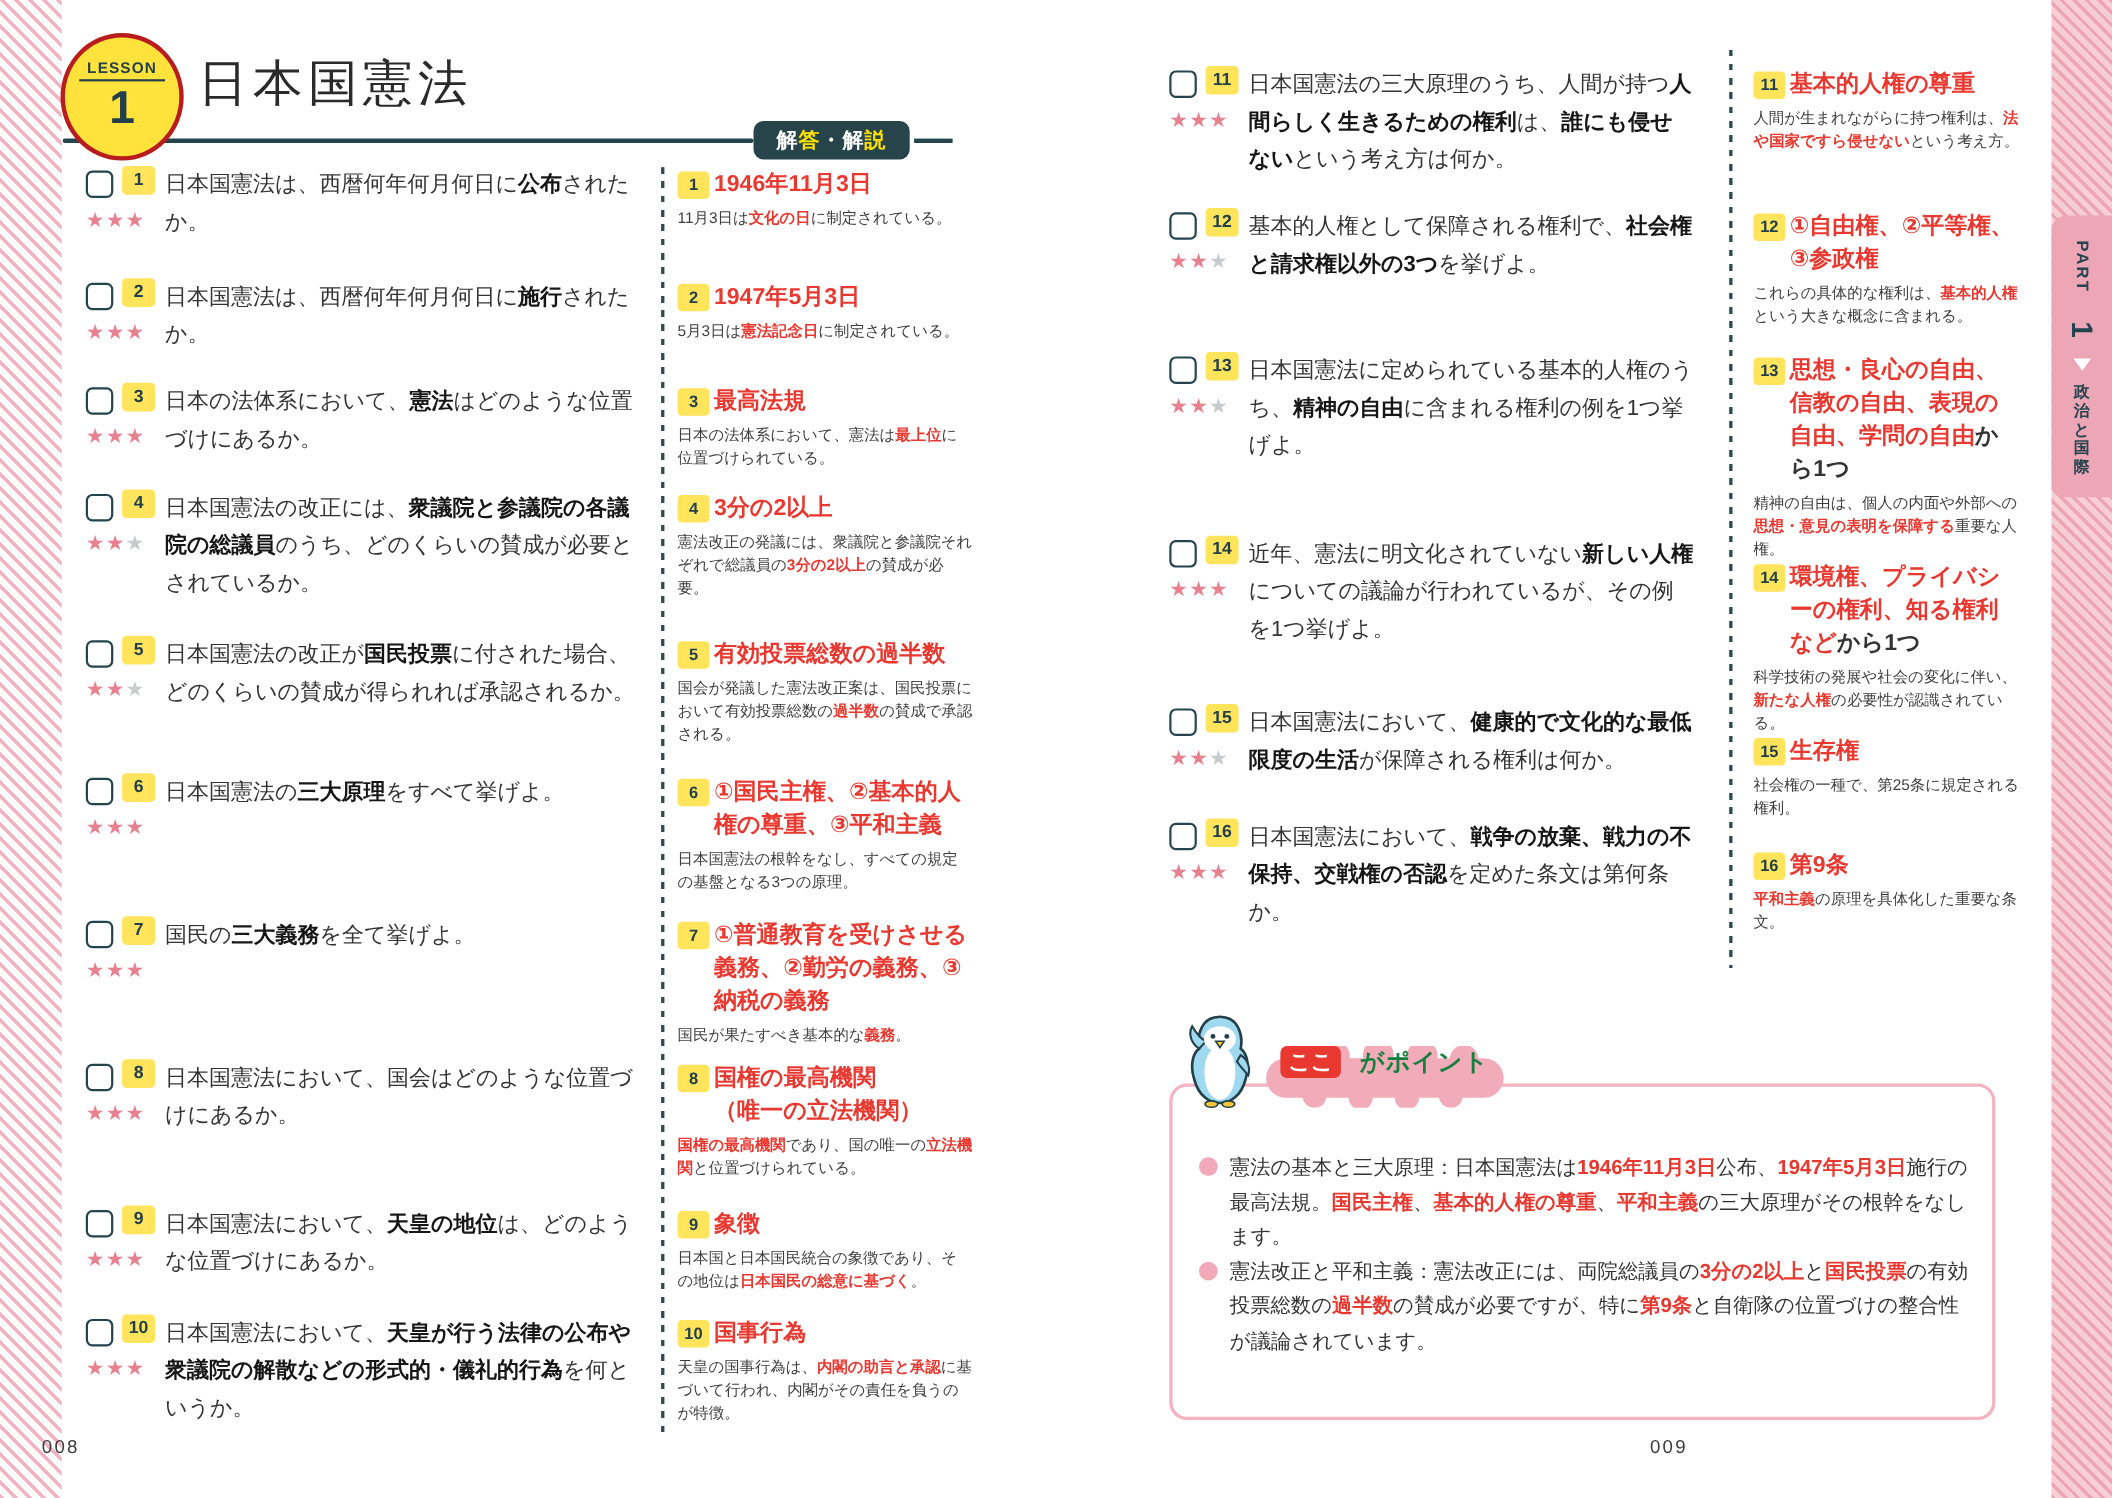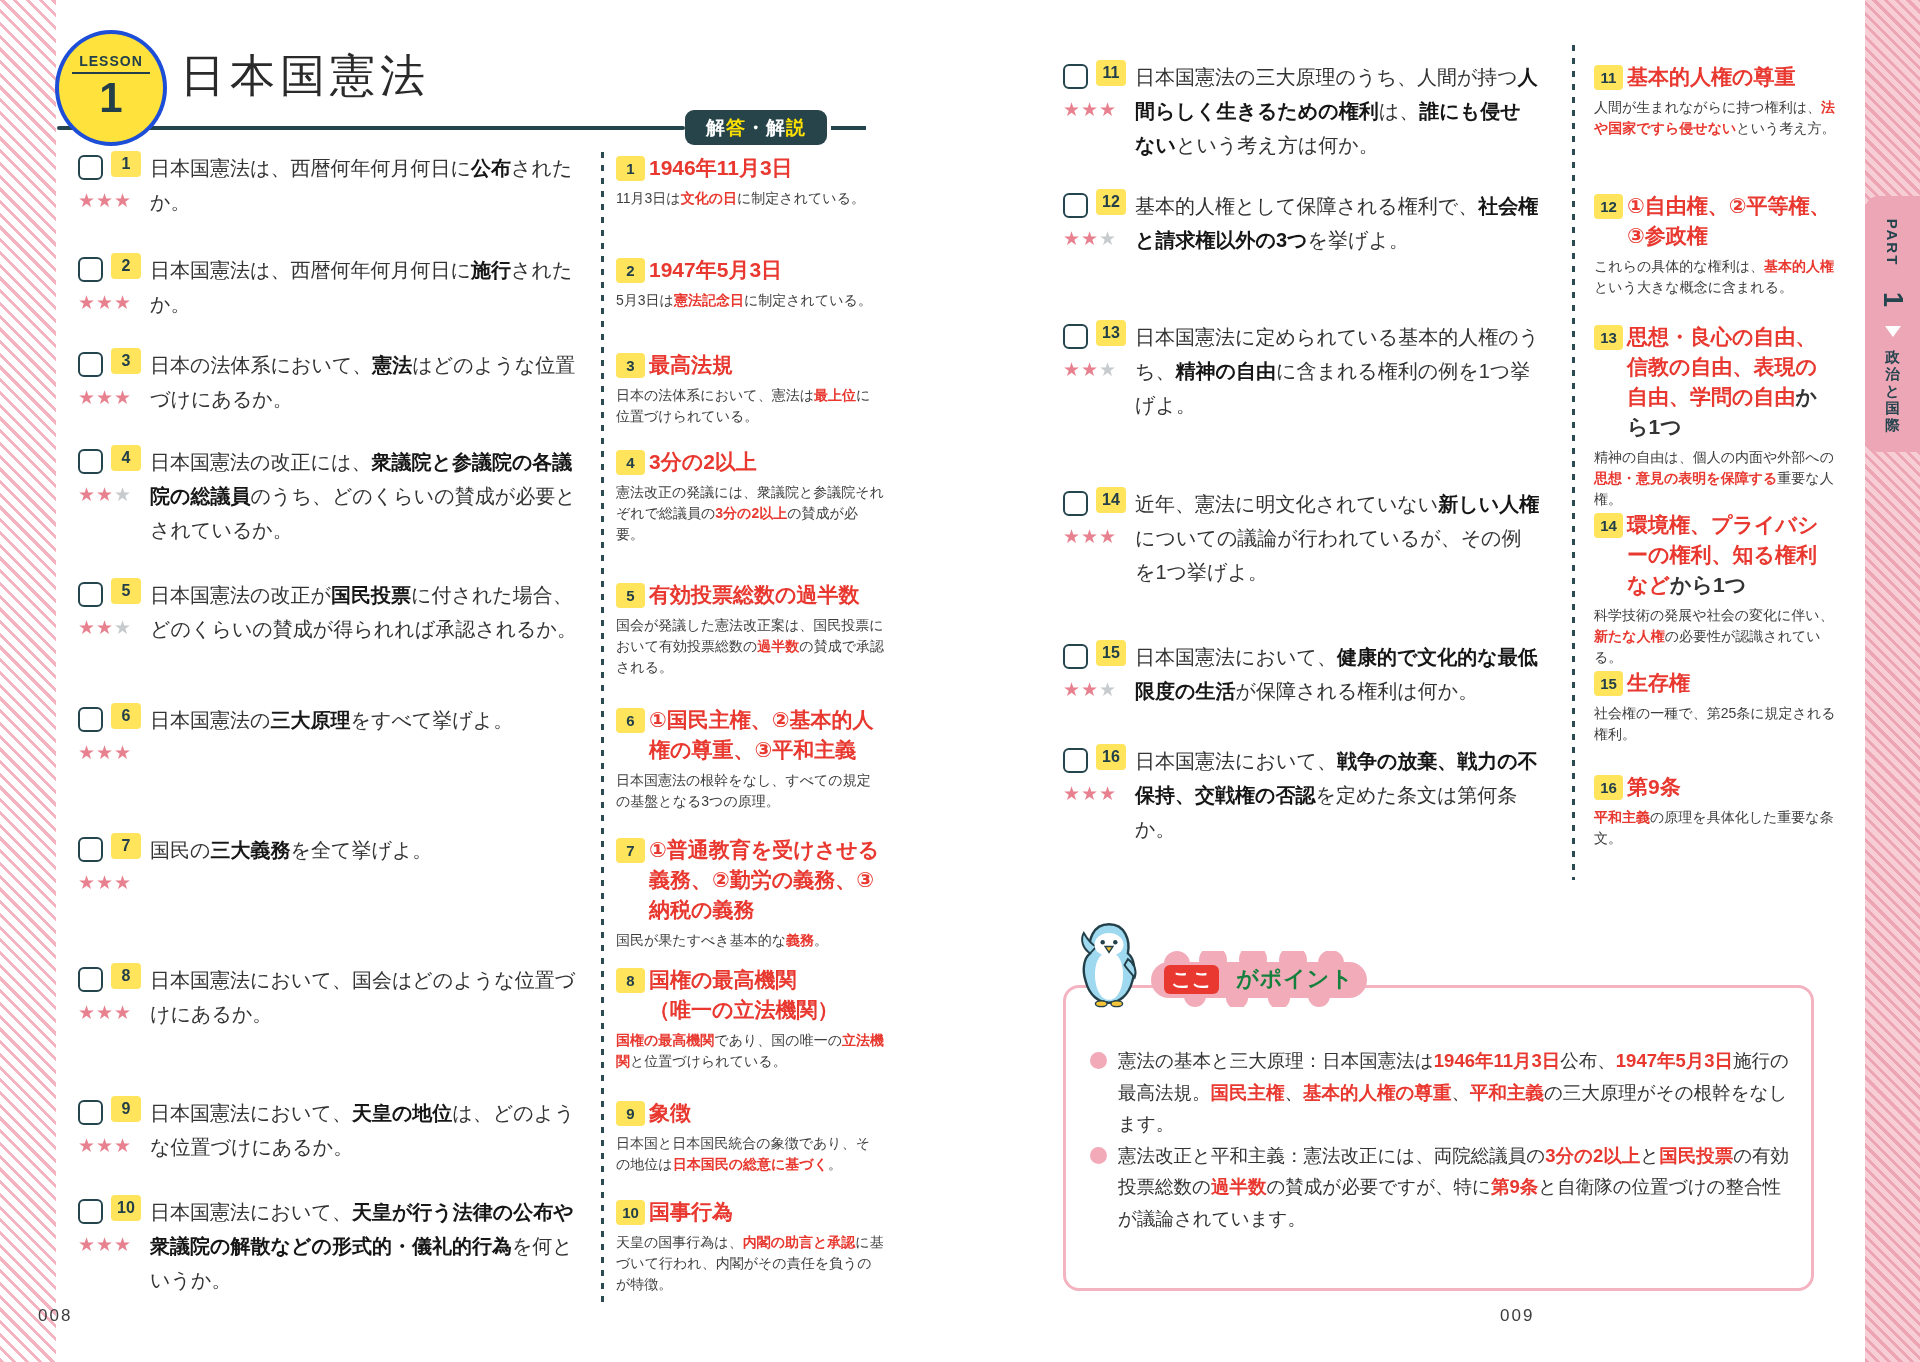--- a/index.html
+++ b/index.html
@@ -14,21 +14,21 @@
             align-items:center;gap:12px;background:#eca6b5;border-radius:14px 0 0 14px;}
   .rotbox{height:58px;display:flex;align-items:center;justify-content:center;}
   .rotbox span{transform:rotate(90deg);white-space:nowrap;font-weight:bold;color:#24444e;}
   #tab-part{height:60px;} #tab-part span{font-size:15px;letter-spacing:2px;}
   #tab-num{height:30px;}  #tab-num span{font-size:27px;}
   .tab-tri{width:0;height:0;border-left:8px solid transparent;border-right:8px solid transparent;border-top:11px solid #fff;}
   #tab-category{display:flex;flex-direction:column;align-items:center;font-weight:bold;color:#24444e;
                 font-size:14.5px;line-height:17px;}
   
   #lesson-circle{position:absolute;left:55px;top:30px;width:104px;height:108px;background:#ffe23c;
-                 border:4px solid #1d4ed8;border-radius:50%;display:flex;flex-direction:column;
+                 border:4px solid #b91c1c;border-radius:50%;display:flex;flex-direction:column;
                  align-items:center;justify-content:center;z-index:2;}
   #lesson-label{font-size:14px;font-weight:bold;color:#23404a;letter-spacing:1px;
                 border-bottom:2.5px solid #23404a;padding:0 7px 3px;}
   #lesson-number{font-size:42px;font-weight:bold;color:#23404a;line-height:1.15;}
   #page-title{position:absolute;left:180px;top:46px;font-size:45px;font-weight:normal;color:#2a2a2a;letter-spacing:5px;}
   #header-rule{position:absolute;left:57px;top:126px;width:628px;height:4px;background:#24444e;border-radius:2px;}
   #header-rule2{position:absolute;left:831px;top:126px;width:35px;height:4px;background:#24444e;}
   #answer-badge{position:absolute;left:685px;top:110px;width:142px;height:35px;background:#264449;
                 border-radius:9px;display:flex;align-items:center;justify-content:center;
                 font-weight:bold;font-size:19px;letter-spacing:1px;z-index:2;}
@@ -63,21 +63,21 @@
   .a-title .redt{color:#e8382f;} .a-title .darkt{color:#333;}
   .a-expl{margin-top:5px;font-size:14px;line-height:21px;color:#3e3e3e;}
   .a-expl .red, .pt .red{color:#e8382f;font-weight:bold;}
   
   #point-box{position:absolute;left:1063px;top:985px;width:745px;height:300px;
              border:3px solid #f4b3c0;border-radius:16px;background:#fff;}
   #point-list{position:absolute;left:24px;top:42px;right:14px;margin-top:15px;}
   .pt{position:relative;padding-left:28px;font-size:18.5px;line-height:31.5px;color:#333;}
   .pt-dot{position:absolute;left:0;top:7px;width:17px;height:17px;border-radius:50%;background:#f2a9b8;}
   #point-badge{position:absolute;left:1143px;top:951px;width:232px;height:56px;z-index:3;}
-  .pb-text{position:absolute;inset:0;display:flex;align-items:center;justify-content:center;gap:17px;}
+  .pb-text{position:absolute;inset:0;display:flex;align-items:flex-start;justify-content:center;gap:17px;}
   #pb-hl{background:#e8382f;color:#fff;font-weight:bold;font-size:20px;border-radius:6px;padding:1px 7px;}
   #pb-rest{color:#15803d;font-weight:bold;font-size:22px;letter-spacing:1px;}
   #penguin{position:absolute;left:1078px;top:920px;z-index:4;}
 </style>
 </head>
 <body>
 
 <div class="edge" id="edge-left"></div>
 <div class="edge" id="edge-right"></div>
 

